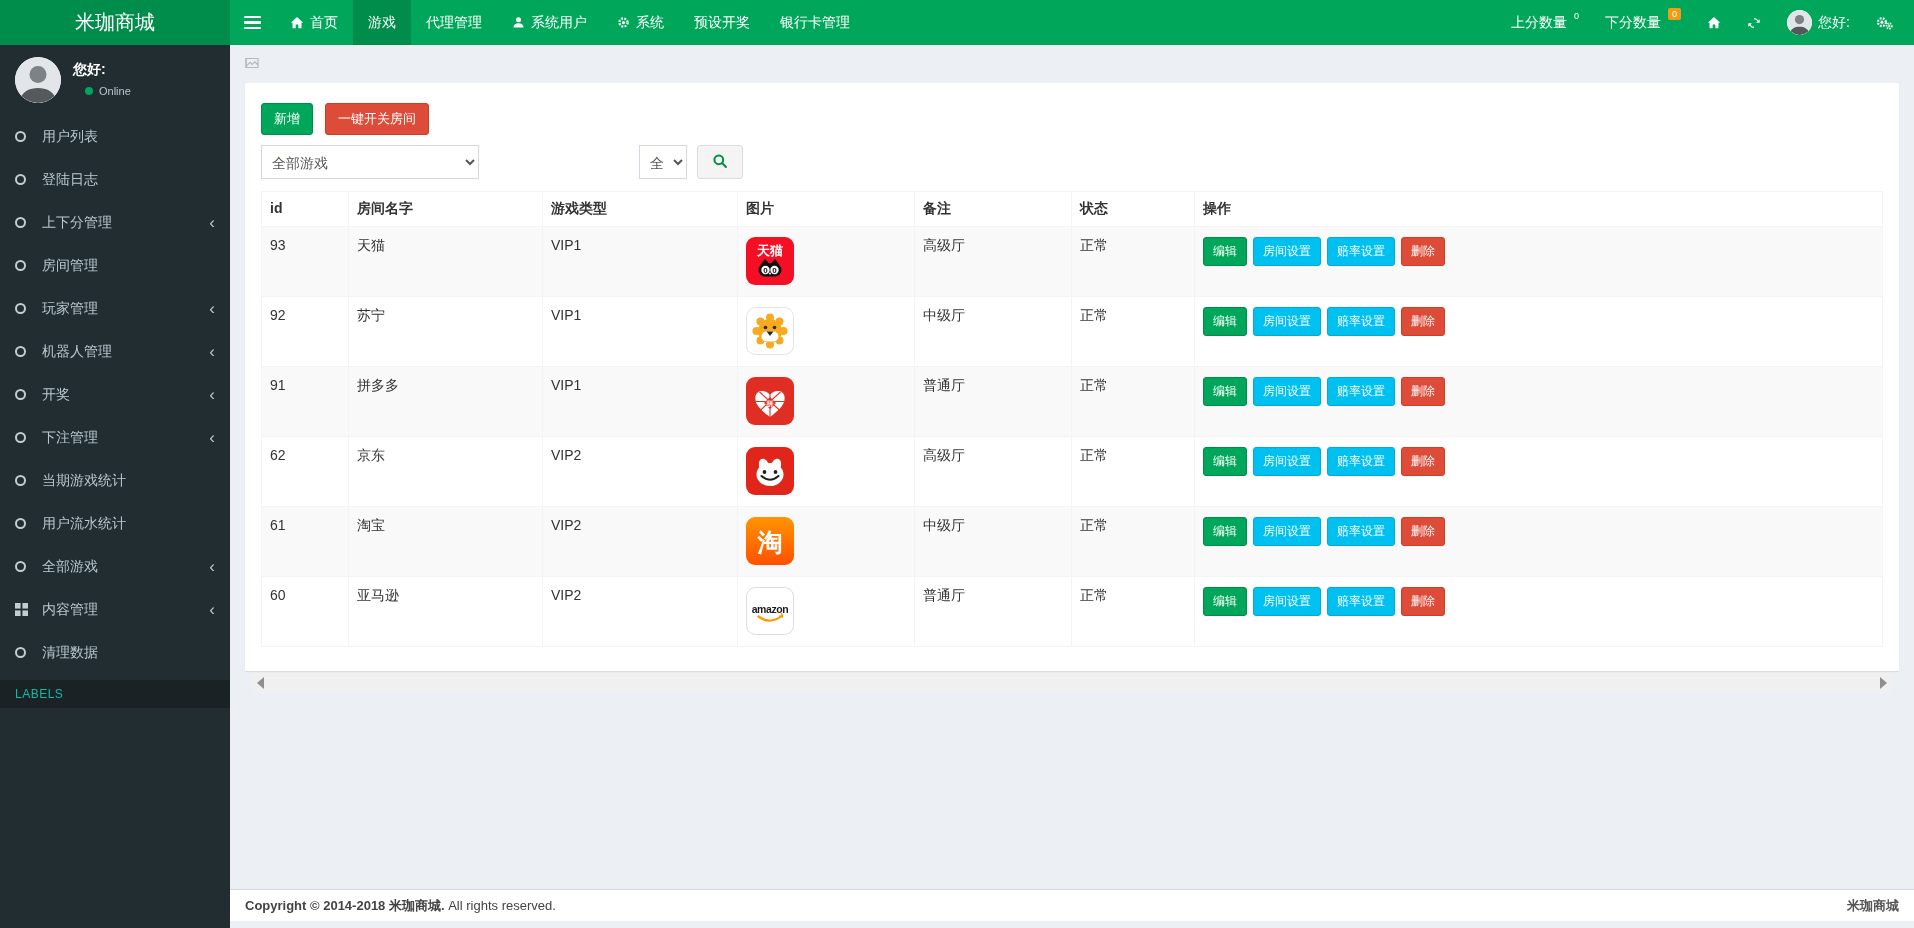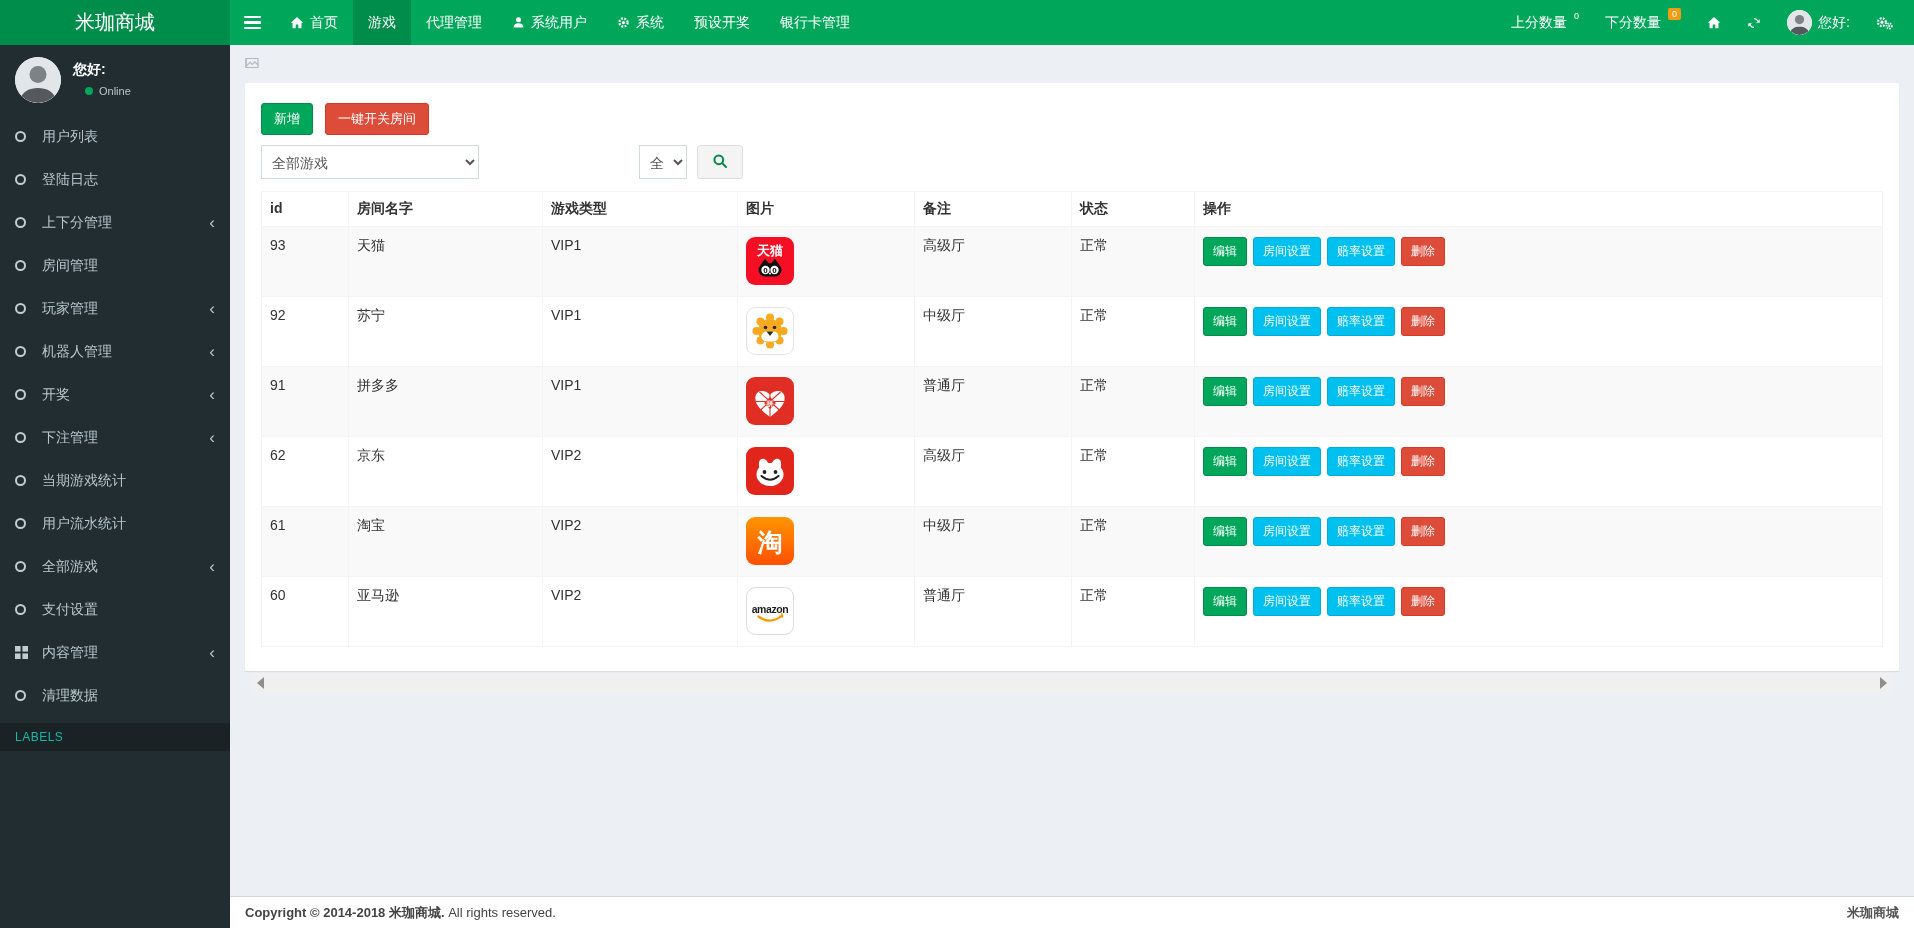--- a/index.html
+++ b/index.html
@@ -65,21 +65,21 @@
   .abtn.g { background:#00a65a; border-color:#008d4c; }
   .abtn.c { background:#00c0ef; border-color:#00acd6; }
   .abtn.r { background:#dd4b39; border-color:#d73925; }
 
   .hscroll { margin:26px -8px 0; height:20px; background:#f0f0f1; position:relative; }
   .hs-arrow { position:absolute; top:4px; width:0; height:0; border-top:6px solid transparent; border-bottom:6px solid transparent; cursor:pointer; }
   .hs-left { left:4px; border-right:7px solid #8f8f8f; }
   .hs-right { right:4px; border-left:7px solid #8f8f8f; }
 
   
-  .footer { position:absolute; left:230px; right:0; bottom:0; height:32px; background:#fff; border-top:1px solid #d2d6de; display:flex; align-items:center; justify-content:space-between; padding:0 15px; font-size:13px; color:#444; }
+  .footer { position:absolute; left:230px; right:0; bottom:7px; height:32px; background:#fff; border-top:1px solid #d2d6de; display:flex; align-items:center; justify-content:space-between; padding:0 15px; font-size:13px; color:#444; }
   .footer b { color:#444; }
   .footer .fright { font-weight:bold; color:#555; }
 </style>
 </head>
 <body>
 
 <header class="navbar">
   <div class="brand">米珈商城</div>
   <div class="hamburger">
       <span></span>
@@ -274,26 +274,20 @@
       </li>
       <li class="smenu-item">
         <span class="sico">
           <span class="circle-o"></span>
         </span>
         <span>全部游戏</span>
         <span class="chev">‹</span>
       </li>
       <li class="smenu-item">
         <span class="sico">
-          <span class="circle-o"></span>
-        </span>
-        <span>支付设置</span>
-      </li>
-      <li class="smenu-item">
-        <span class="sico">
           <svg viewBox="0 0 14 14" width="13" height="13" fill="currentColor">
             <rect width="6" height="6"></rect>
             <rect x="8" width="6" height="6"></rect>
             <rect y="8" width="6" height="6"></rect>
             <rect x="8" y="8" width="6" height="6"></rect>
           </svg>
         </span>
         <span>内容管理</span>
         <span class="chev">‹</span>
       </li>

